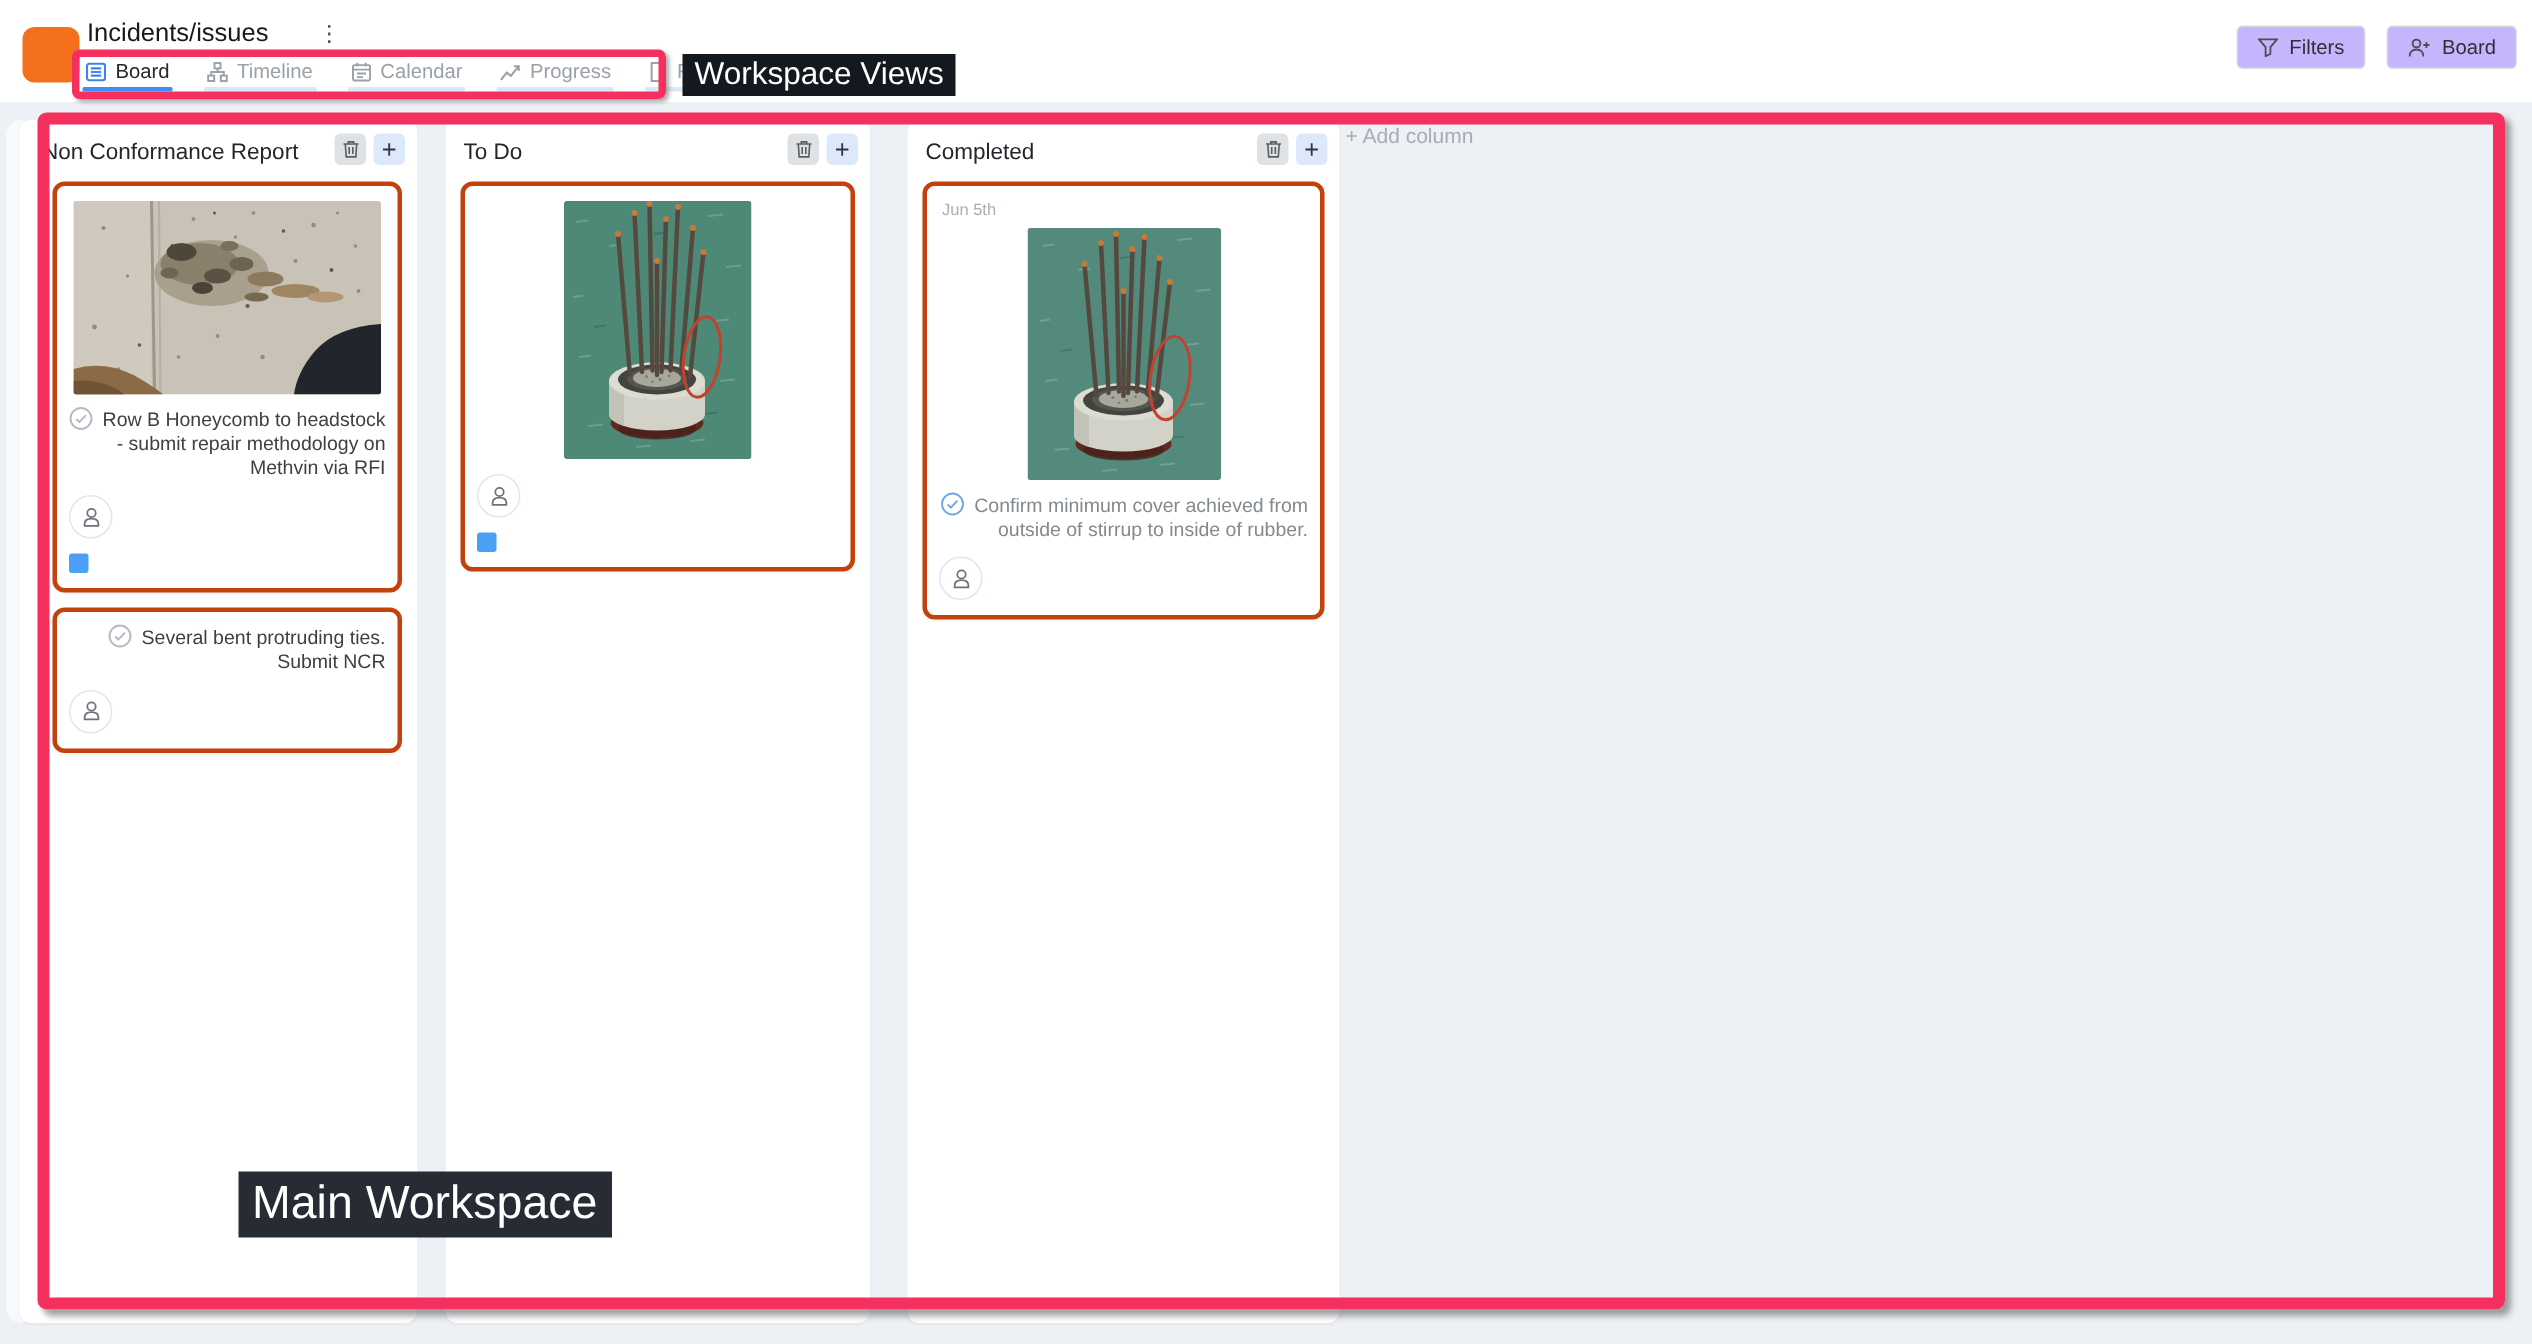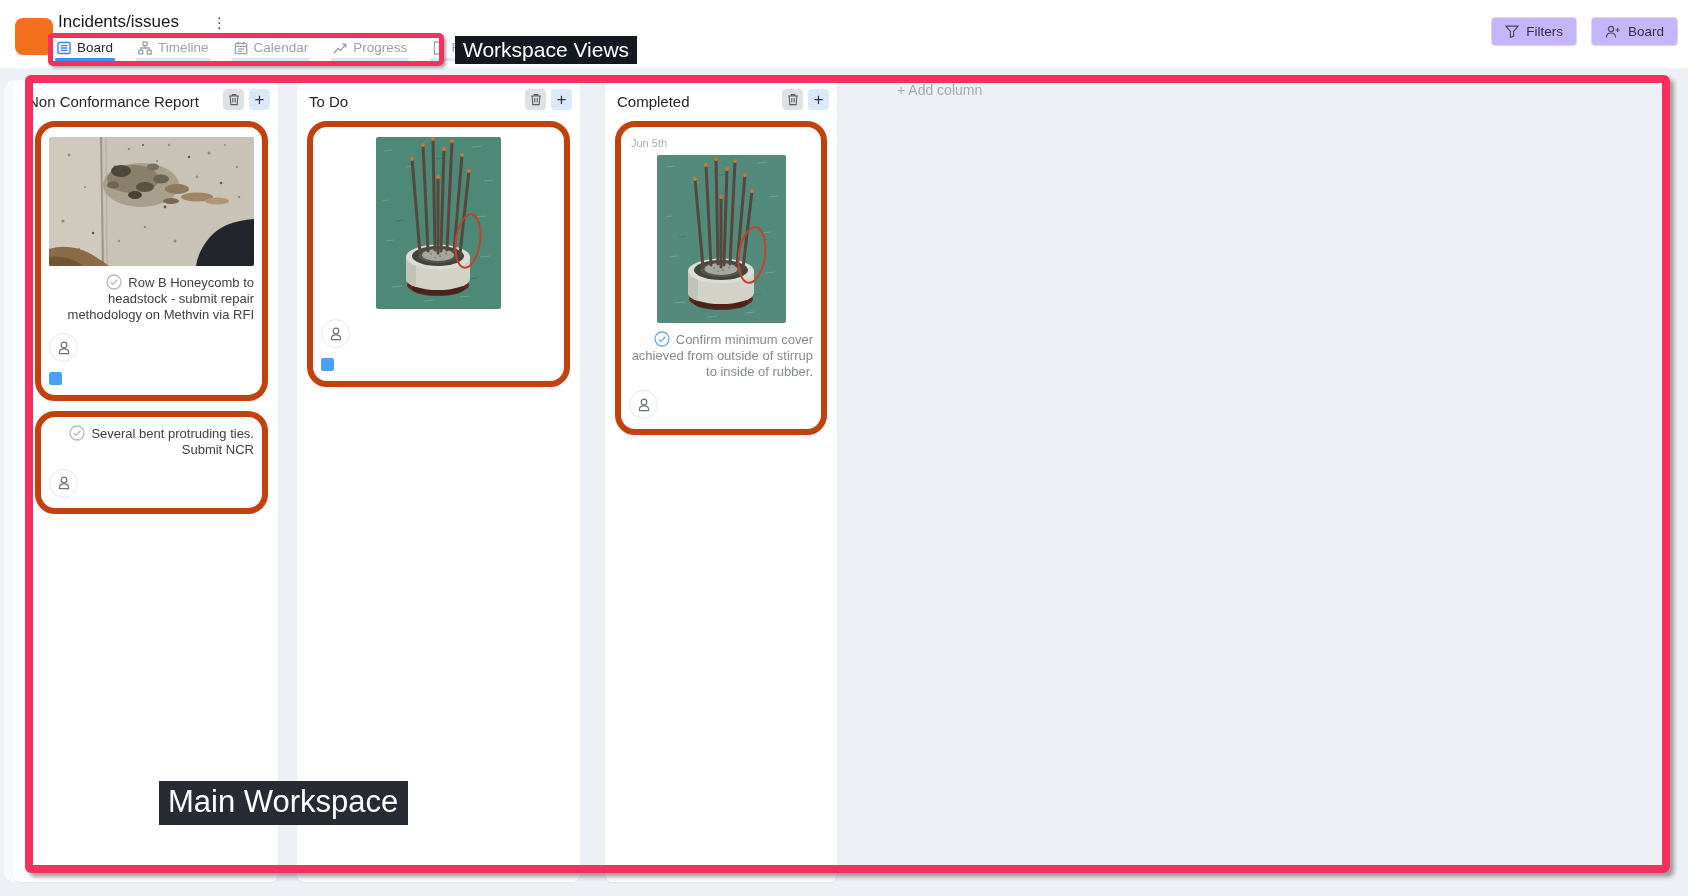--- a/index.html
+++ b/index.html
@@ -29,29 +29,29 @@
   .btn svg { color:#4a4e54; }
 
   
   .board-area { position:absolute; left:0; top:68px; width:1688px; height:828px; background:#edf0f4; }
   .left-strip { position:absolute; left:4px; top:12px; width:20px; height:802px; background:#f7f9fa; border-radius:10px; }
   .left-scroll-thumb { position:absolute; left:18px; top:520px; width:3px; height:60px; background:#c6c9cc; border-radius:2px; }
 
   .column { position:absolute; top:12px; height:802px; background:#fff; border-radius:8px; box-shadow:0 1px 2px rgba(25,30,40,.04); }
   .col-1 { left:13px;  width:265px; }
   .col-2 { left:297px; width:283px; }
-  .col-3 { left:605px; width:232px; }
+  .col-3 { left:605px; width:288px; }
   .col-header { display:flex; align-items:flex-end; padding:9px 8px 7px 12px; }
   .col-1 .col-header { padding-left:15px; }
   .col-title { font-size:15px; color:#23272c; flex:1 1 auto; white-space:nowrap; overflow:hidden; }
   .col-btn { width:21px; height:21px; border:none; border-radius:4px; display:flex; align-items:center; justify-content:center; cursor:pointer; margin-left:5px; flex:0 0 auto; }
   .col-btn.trash { background:#dfe2e5; color:#5a5f66; }
   .col-btn.plus  { background:#dbe9fa; color:#33373c; font-size:17px; line-height:1; font-weight:400; }
 
-  .card { background:#fff; border:6px solid #c2410c; border-radius:20px; margin:4px 10px 10px 10px;
+  .card { background:#fff; border:3px solid #c2410c; border-radius:8px; margin:4px 10px 10px 10px;
           padding:8px 8px 10px 8px; box-shadow:0 1px 2px rgba(25,30,40,.05); cursor:pointer; }
   .col-1 .card { margin-left:22px; margin-right:10px; }
   .card-img { display:block; margin:2px auto 8px auto; border-radius:2px; }
   .card-text { font-size:13px; line-height:1.24; color:#3c4146;text-align:right; }
   .card-text .chk { display:inline-block; vertical-align:-3px; margin-right:6px; color:#b4bac1; }
   .card.done .card-text { color:#82898f; }
   .card.done .chk { color:#6fa9e4; }
   .card-date { font-size:11px; color:#a8aeb5; margin:2px 0 6px 2px; }
   .avatar { width:29px; height:29px; border:1px solid #e3e6e9; border-radius:50%; display:flex;
             align-items:center; justify-content:center; color:#6d737a; margin-top:10px; background:#fff; cursor:pointer; }

